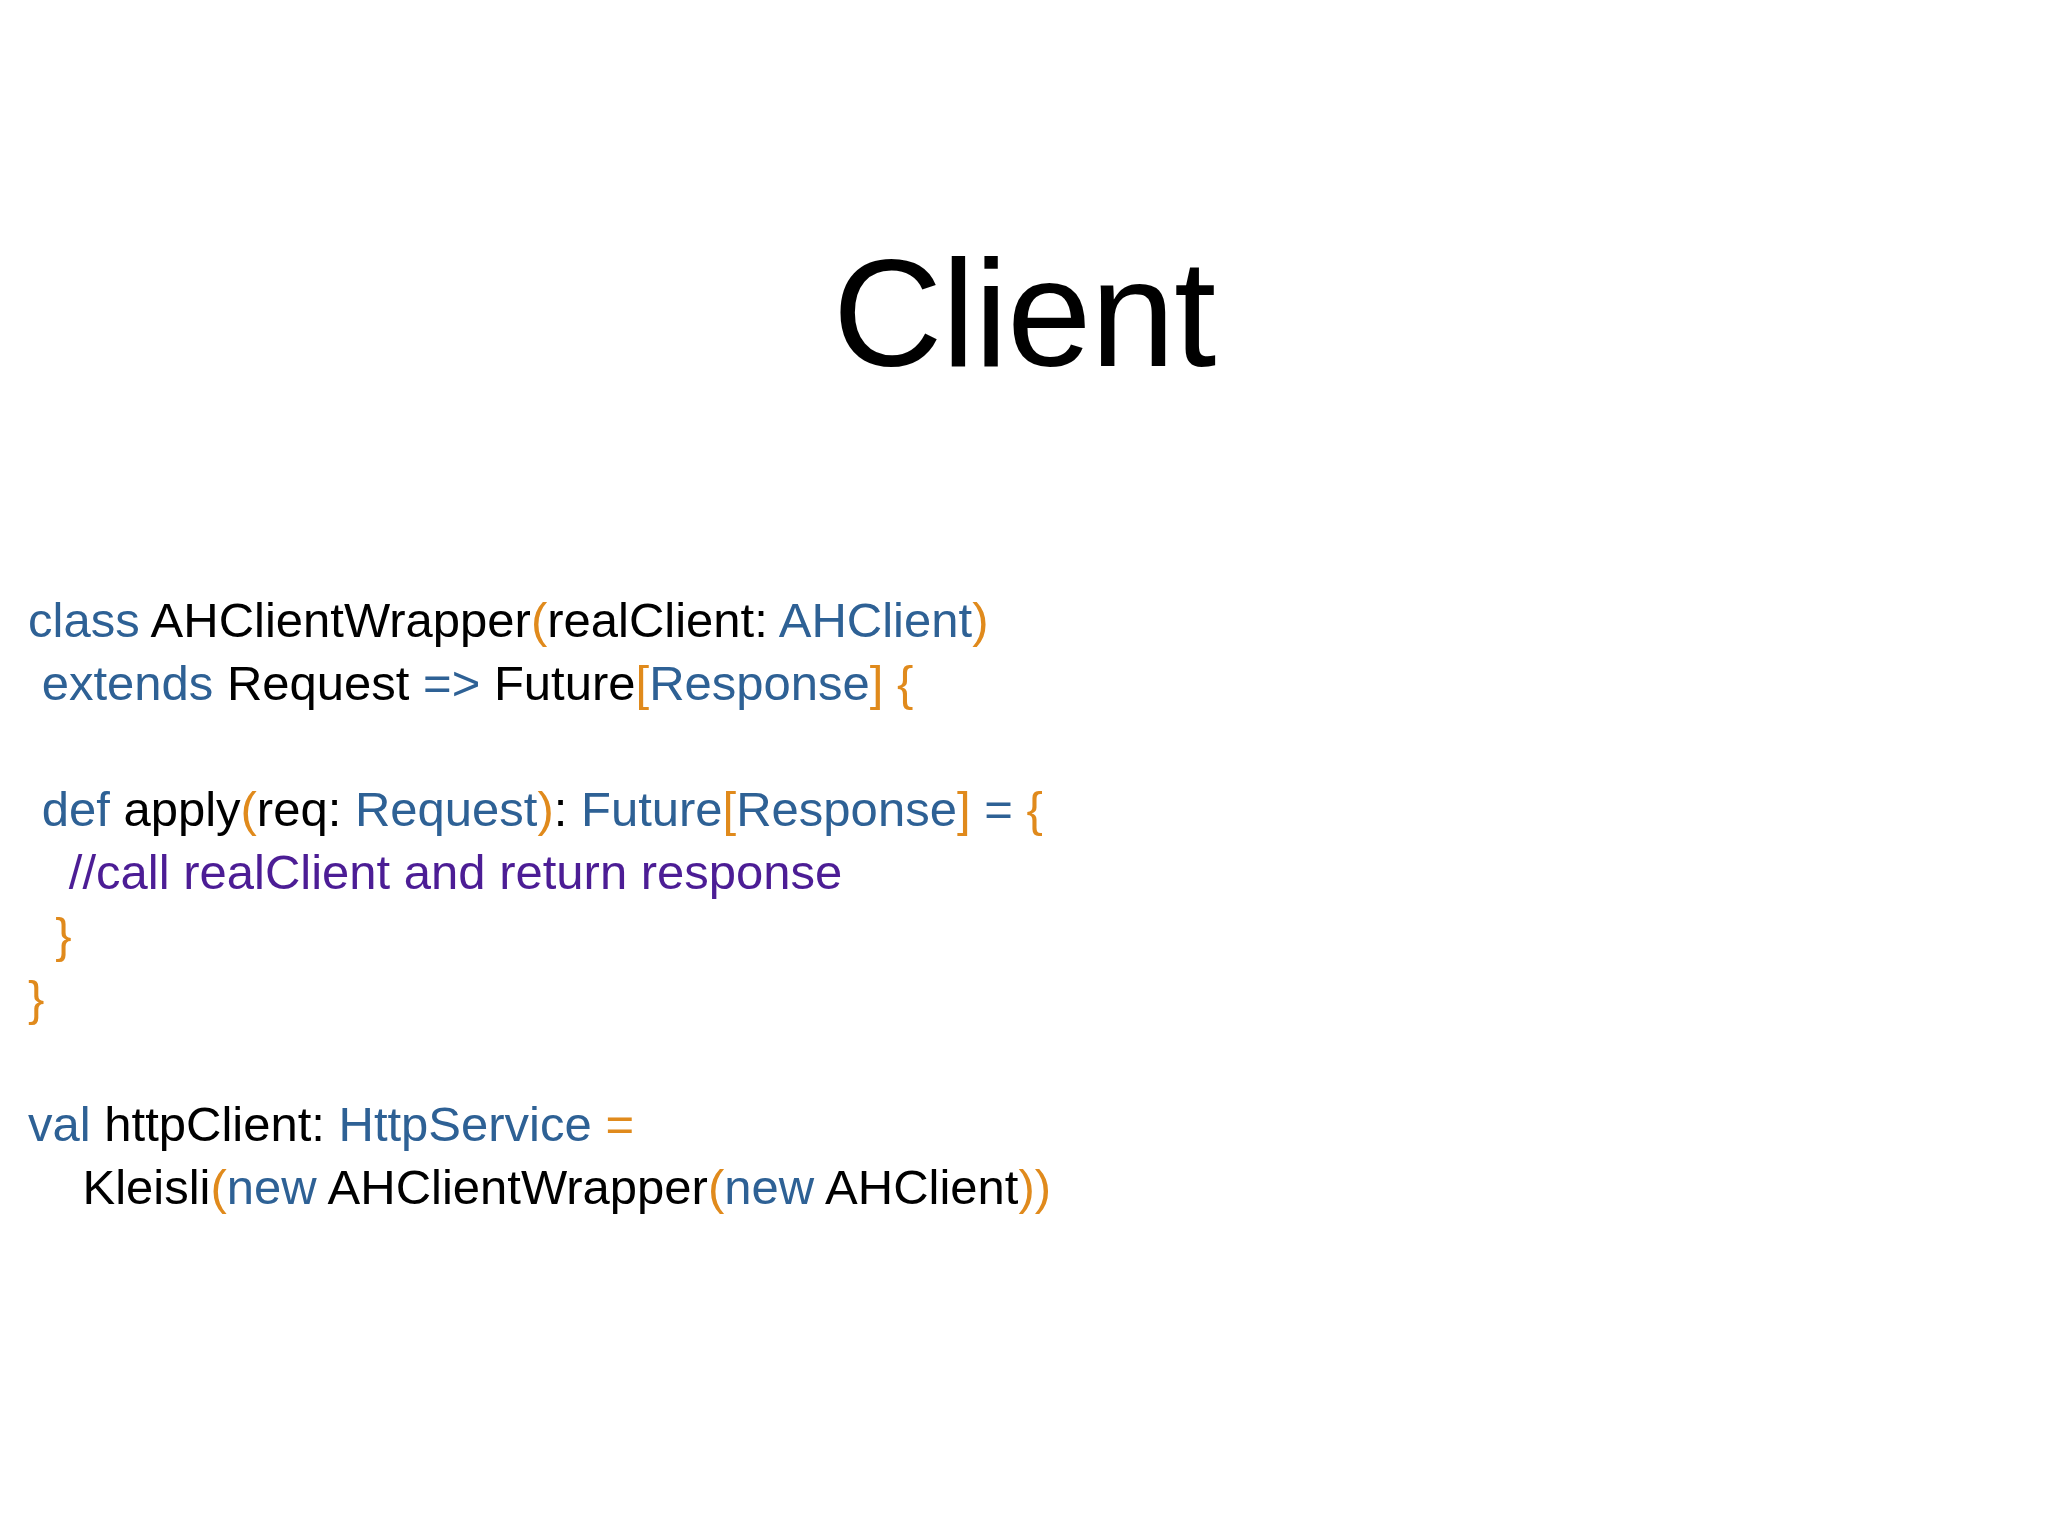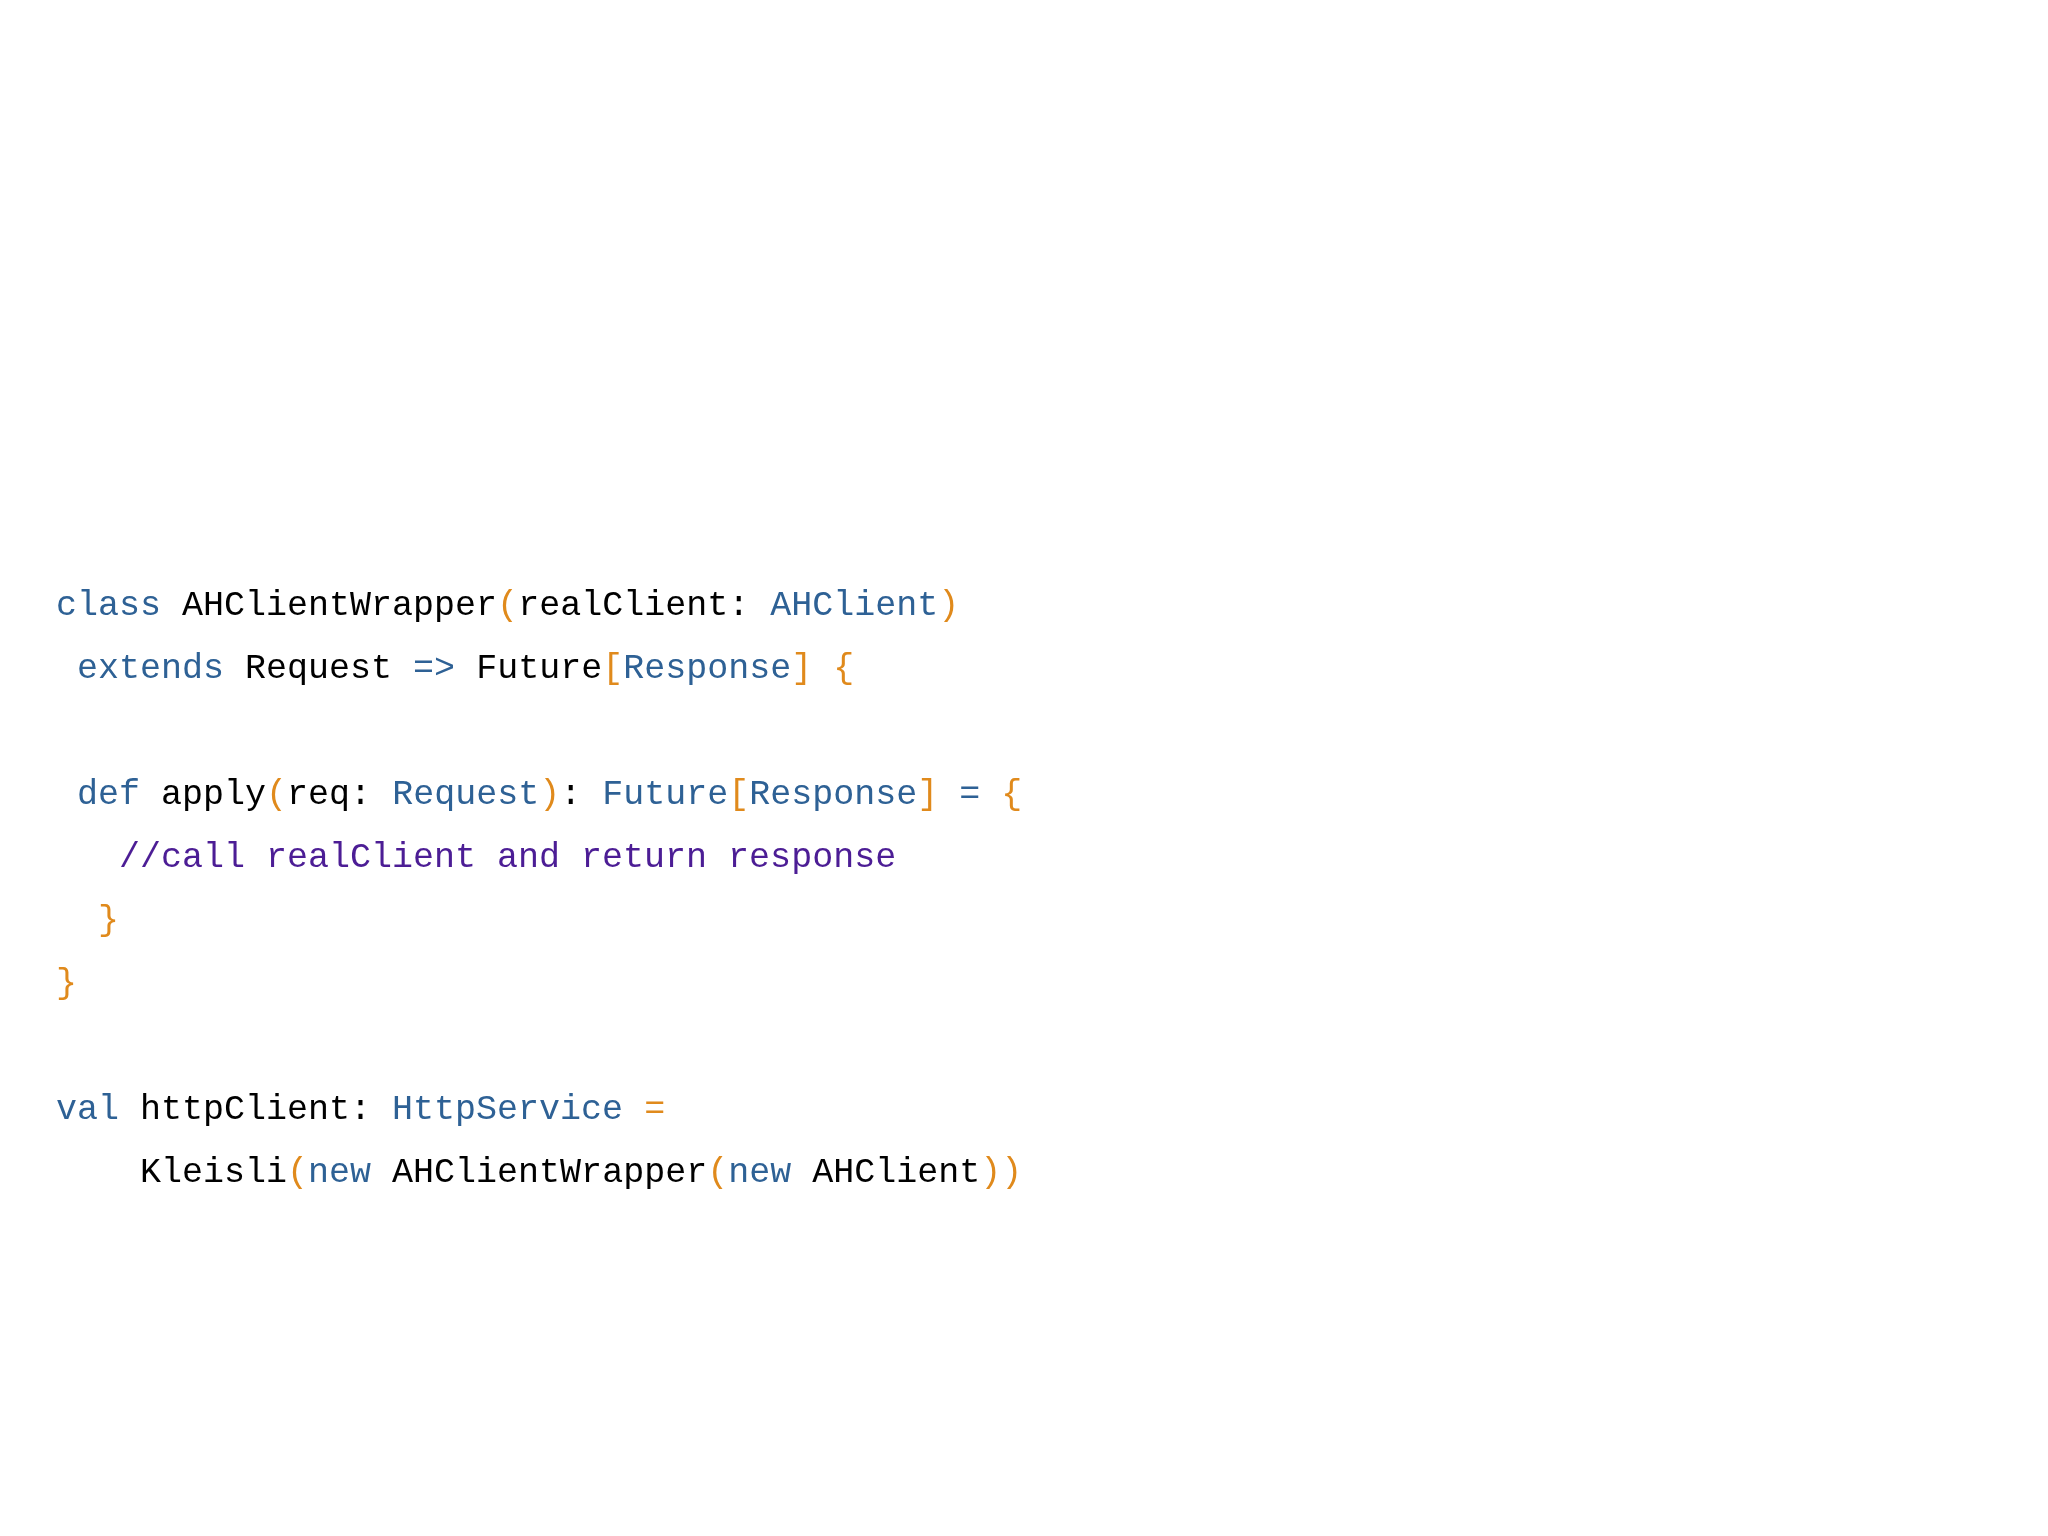--- a/index.html
+++ b/index.html
@@ -34,24 +34,24 @@
     font-weight: 400;
     color: #000000;
     letter-spacing: -1px;
     white-space: pre;
   }
 
   
   .code-block {
     position: absolute;
     top: 540px;
-    left: 56px;
+    left: 28px;
     width: 1900px;
-    font-family: Liberation Mono, monospace;
-    font-size: 35px;
+    font-family: Liberation Sans, sans-serif;
+    font-size: 49px;
     line-height: 63px;
     font-weight: 400;
     color: #000000;
     white-space: pre;
   }
   .code-line {
     white-space: pre;
     min-height: 63px;
   }
   .code-line.blank {
@@ -65,16 +65,17 @@
   .tok-op   { color: #2E6195; }   
   .tok-op-o { color: #E08A1C; }   
   .tok-plain{ color: #000000; }
   .tok-cmt  { color: #4c1d95; }   
 </style>
 </head>
 <body>
 
 <div class="slide">
 
+  <h1 class="slide-title">Client</h1>
 
   <pre class="code-block" id="code-block"><div class="code-line"><span class="tok-kw">class</span><span class="tok-plain"> </span><span class="tok-plain">AHClientWrapper</span><span class="tok-punc">(</span><span class="tok-plain">realClient: </span><span class="tok-type">AHClient</span><span class="tok-punc">)</span></div><div class="code-line"><span class="tok-plain"> </span><span class="tok-kw">extends</span><span class="tok-plain"> </span><span class="tok-plain">Request</span><span class="tok-plain"> </span><span class="tok-op">=&gt;</span><span class="tok-plain"> </span><span class="tok-plain">Future</span><span class="tok-punc">[</span><span class="tok-type">Response</span><span class="tok-punc">]</span><span class="tok-plain"> </span><span class="tok-punc">{</span></div><div class="code-line blank">&nbsp;</div><div class="code-line"><span class="tok-plain"> </span><span class="tok-kw">def</span><span class="tok-plain"> </span><span class="tok-plain">apply</span><span class="tok-punc">(</span><span class="tok-plain">req: </span><span class="tok-type">Request</span><span class="tok-punc">)</span><span class="tok-plain">: </span><span class="tok-type">Future</span><span class="tok-punc">[</span><span class="tok-type">Response</span><span class="tok-punc">]</span><span class="tok-plain"> </span><span class="tok-op">=</span><span class="tok-plain"> </span><span class="tok-punc">{</span></div><div class="code-line"><span class="tok-plain">   </span><span class="tok-cmt">//call realClient and return response</span></div><div class="code-line"><span class="tok-plain">  </span><span class="tok-punc">}</span></div><div class="code-line"><span class="tok-punc">}</span></div><div class="code-line blank">&nbsp;</div><div class="code-line"><span class="tok-kw">val</span><span class="tok-plain"> </span><span class="tok-plain">httpClient: </span><span class="tok-type">HttpService</span><span class="tok-plain"> </span><span class="tok-op-o">=</span></div><div class="code-line"><span class="tok-plain">    </span><span class="tok-plain">Kleisli</span><span class="tok-punc">(</span><span class="tok-kw">new</span><span class="tok-plain"> </span><span class="tok-plain">AHClientWrapper</span><span class="tok-punc">(</span><span class="tok-kw">new</span><span class="tok-plain"> </span><span class="tok-plain">AHClient</span><span class="tok-punc">)</span><span class="tok-punc">)</span></div></pre>
 
 </div>
 
 </body></html>

